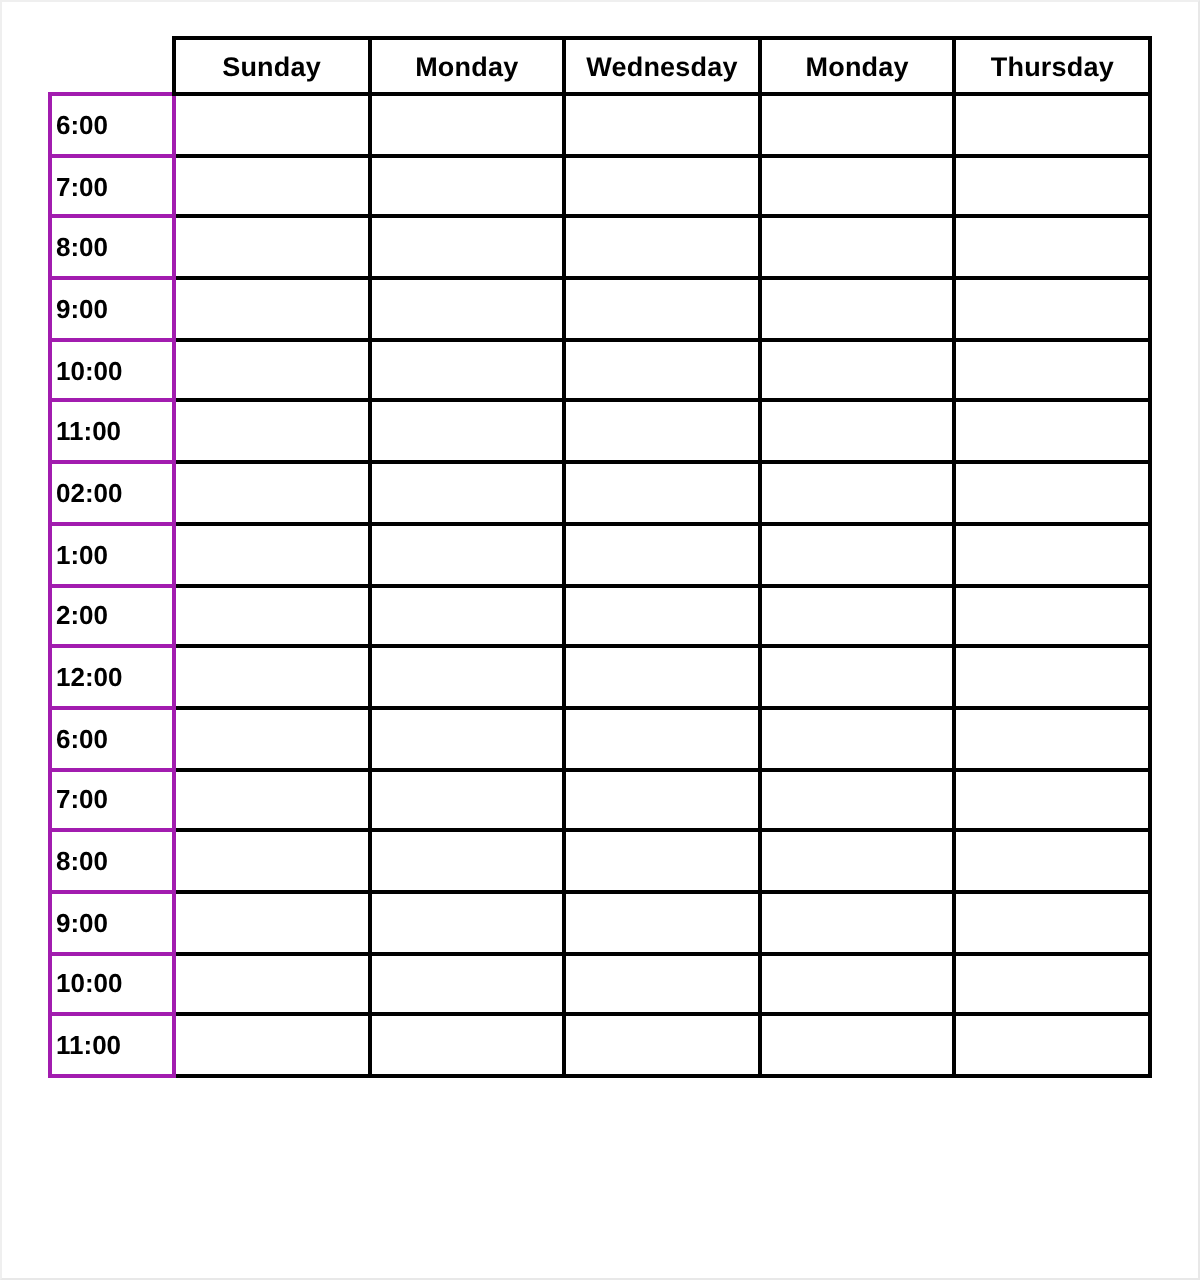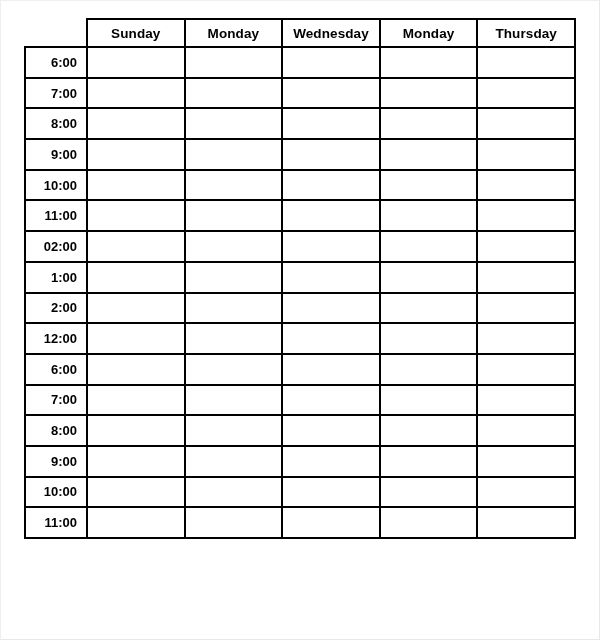--- a/index.html
+++ b/index.html
@@ -61,24 +61,24 @@
     text-align: center;
     vertical-align: middle;
     font-size: 13.5px;
     font-weight: bold;
     color: #000000;
     background: #ffffff;
     letter-spacing: 0.1px;
   }
 
   td.time-label {
-    border: 2px solid #000000;
+    border: 2px solid #a21caf;
     height: 28.7px;
     padding: 0 9px 0 2px;
-    text-align: right;
+    text-align: left;
     vertical-align: middle;
     font-size: 13px;
     font-weight: bold;
     color: #000000;
     background: #ffffff;
     white-space: nowrap;
   }
 
   td.slot-cell {
     border: 2px solid #000000;

